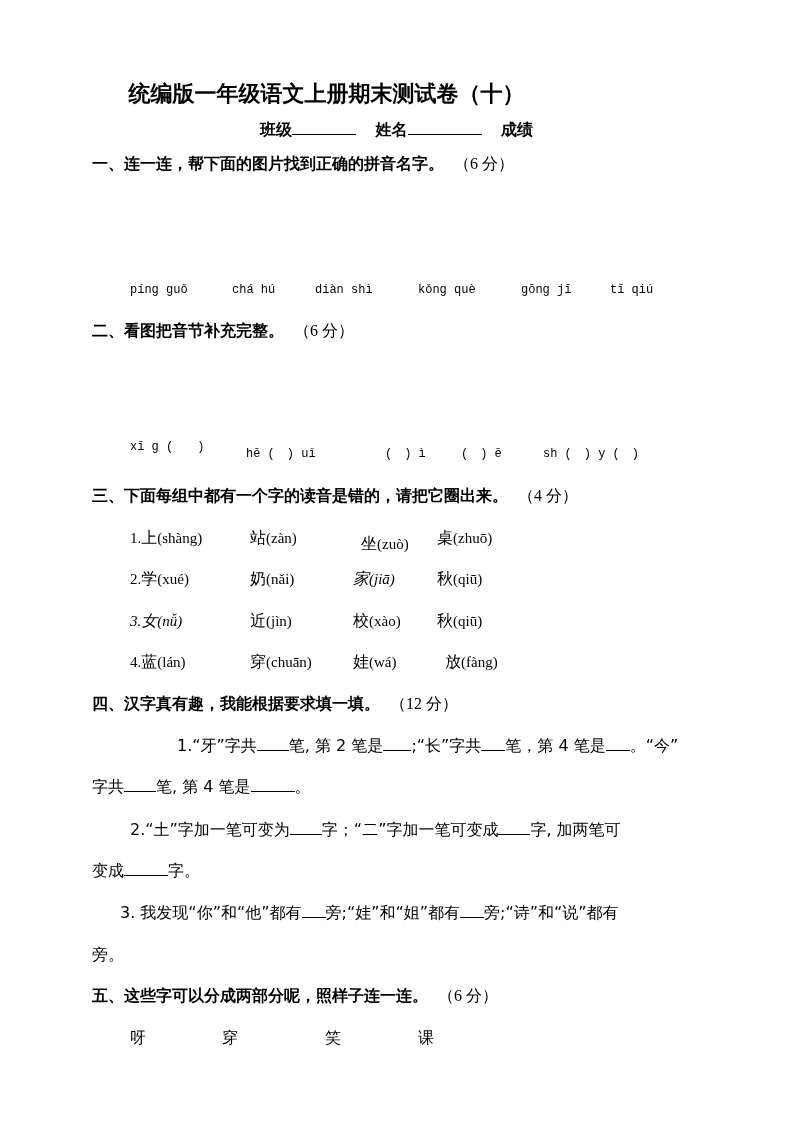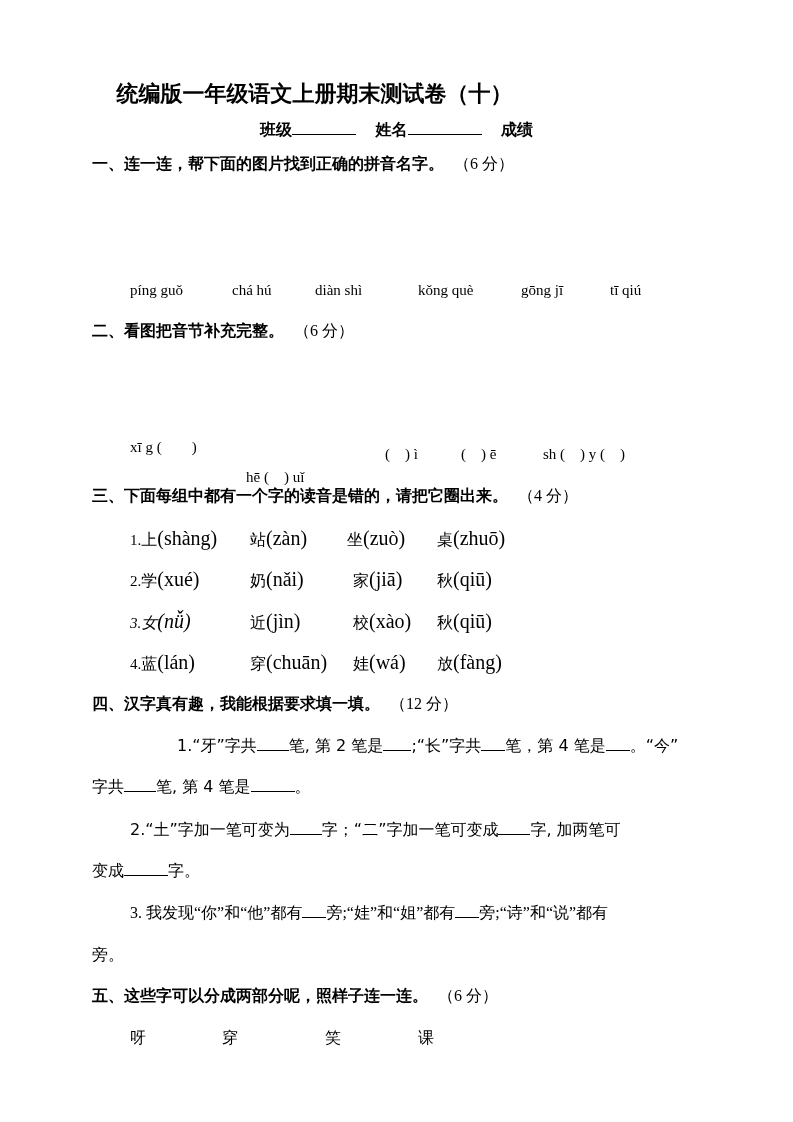--- a/index.html
+++ b/index.html
@@ -1,26 +1,26 @@
 <!DOCTYPE html>
 <html><head>
 <meta charset="utf-8">
 <style>
   html, body { margin:0; padding:0; background:#ffffff; }
   body { width:793px; height:1122px; position:relative; overflow:hidden; color:#000; }
   .abs { position:absolute; white-space:nowrap; }
-  .title { left:0; width:629px; text-align:center; top:78px; font-family:"DejaVu Sans","Liberation Sans",sans-serif; font-weight:bold; font-size:22px; line-height:32px; }
+  .title { left:0; width:629px; text-align:center; top:78px; font-family:"DejaVu Sans","Liberation Sans",sans-serif; font-weight:bold; font-size:22px; line-height:32px;padding-left:12px; }
   .info { left:0; width:793px; text-align:center; top:118px; font-family:"DejaVu Sans","Liberation Sans",sans-serif; font-weight:bold; font-size:16px; line-height:24px; }
   .info .blank { display:inline-block; border-bottom:1.5px solid #000; height:16px; vertical-align:baseline; margin-right:14px; }
   .sec { left:92px; font-family:"DejaVu Sans","Liberation Sans",sans-serif; font-weight:bold; font-size:16px; line-height:24px; }
   .sec .score { font-family:"Liberation Serif","DejaVu Serif",serif; font-weight:normal; margin-left:10px; }
-  .py { font-family:Liberation Serif, serif; font-size:15px; line-height:22px; }
+  .py { font-family:Liberation Mono, monospace; font-size:12px; line-height:22px; }
   .row { left:130px; font-size:16px; line-height:24px; font-family:"DejaVu Sans","Liberation Sans",sans-serif; }
   .row .cell { position:absolute; top:0; white-space:nowrap; }
-  .row .pin { font-family:"Liberation Serif","DejaVu Serif",serif; font-size:20px; }
+  .row .pin { font-family:"Liberation Serif","DejaVu Serif",serif; font-size:15px; }
   .row .num { font-family:"Liberation Serif","DejaVu Serif",serif; font-size:15px; }
   .para { left:92px; width:620px; font-family:"DejaVu Sans","Liberation Sans",sans-serif; font-size:16px; line-height:24px; }
   .u { display:inline-block; border-bottom:1px solid #000; height:16px; vertical-align:baseline; }
 </style>
 </head>
 <body>
 
 <div class="abs title">统编版一年级语文上册期末测试卷（十）</div>
 
 <div class="abs info">
@@ -36,76 +36,76 @@
 <div class="abs py" style="top:279px; left:232px;">chá hú</div>
 <div class="abs py" style="top:279px; left:315px;">diàn shì</div>
 <div class="abs py" style="top:279px; left:418px;">kǒng què</div>
 <div class="abs py" style="top:279px; left:521px;">gōng jī</div>
 <div class="abs py" style="top:279px; left:610px;">tī qiú</div>
 
 <div class="abs sec" style="top:319px;">
   <span>二、看图把音节补充完整。</span><span class="score">（6 分）</span>
 </div>
 <div class="abs py" style="top:436px; left:130px;">xī g (　　)</div>
-<div class="abs py" style="top:466px; left:246px;">hē (　) uǐ</div>
+<div class="abs py" style="top:443px; left:246px;">hē (　) uǐ</div>
 <div class="abs py" style="top:443px; left:385px;">(　) ì</div>
 <div class="abs py" style="top:443px; left:461px;">(　) ē</div>
 <div class="abs py" style="top:443px; left:543px;">sh (　) y (　)</div>
 
 <div class="abs sec" style="top:484px;">
   <span>三、下面每组中都有一个字的读音是错的，请把它圈出来。</span><span class="score">（4 分）</span>
 </div>
 
 <div class="abs row" style="top:526px;">
   <span class="cell" style="left:0;"><span class="num">1.</span><span>上</span><span class="pin">(shàng)</span></span>
   <span class="cell" style="left:120px;"><span>站</span><span class="pin">(zàn)</span></span>
-  <span class="cell" style="left:217px;"><span>坐</span><span class="pin">(zuò)</span></span>
+  <span class="cell" style="left:231px;margin-top:6px;"><span>坐</span><span class="pin">(zuò)</span></span>
   <span class="cell" style="left:307px;"><span>桌</span><span class="pin">(zhuō)</span></span>
 </div>
 
 <div class="abs row" style="top:567px;">
   <span class="cell" style="left:0;"><span class="num">2.</span><span>学</span><span class="pin">(xué)</span></span>
   <span class="cell" style="left:120px;"><span>奶</span><span class="pin">(nǎi)</span></span>
-  <span class="cell" style="left:223px;"><span>家</span><span class="pin">(jiā)</span></span>
+  <span class="cell" style="left:223px;font-style:italic;"><span>家</span><span class="pin">(jiā)</span></span>
   <span class="cell" style="left:307px;"><span>秋</span><span class="pin">(qiū)</span></span>
 </div>
 
 <div class="abs row" style="top:609px;">
   <span class="cell" style="left:0;font-style:italic;"><span class="num">3.</span><span>女</span><span class="pin">(nǚ)</span></span>
   <span class="cell" style="left:120px;"><span>近</span><span class="pin">(jìn)</span></span>
   <span class="cell" style="left:223px;"><span>校</span><span class="pin">(xào)</span></span>
   <span class="cell" style="left:307px;"><span>秋</span><span class="pin">(qiū)</span></span>
 </div>
 
 <div class="abs row" style="top:650px;">
   <span class="cell" style="left:0;"><span class="num">4.</span><span>蓝</span><span class="pin">(lán)</span></span>
   <span class="cell" style="left:120px;"><span>穿</span><span class="pin">(chuān)</span></span>
   <span class="cell" style="left:223px;"><span>娃</span><span class="pin">(wá)</span></span>
-  <span class="cell" style="left:307px;text-align:center;"><span>放</span><span class="pin">(fàng)</span></span>
+  <span class="cell" style="left:315px;text-align:center;"><span>放</span><span class="pin">(fàng)</span></span>
 </div>
 
 <div class="abs sec" style="top:692px;">
   <span>四、汉字真有趣，我能根据要求填一填。</span><span class="score">（12 分）</span>
 </div>
 
 <div class="abs para" style="top:734px; left:132px;margin-left:45px;">
   <span>1.“牙”字共</span><span class="u" style="width:32px;"></span><span>笔, 第 2 笔是</span><span class="u" style="width:28px;"></span><span>;“长”字共</span><span class="u" style="width:24px;"></span><span>笔，第 4 笔是</span><span class="u" style="width:24px;"></span><span>。“今”</span>
 </div>
 <div class="abs para" style="top:775px;">
   <span>字共</span><span class="u" style="width:32px;"></span><span>笔, 第 4 笔是</span><span class="u" style="width:44px;"></span><span>。</span>
 </div>
 
 <div class="abs para" style="top:818px; left:130px;">
   <span>2.“土”字加一笔可变为</span><span class="u" style="width:32px;"></span><span>字；“二”字加一笔可变成</span><span class="u" style="width:32px;"></span><span>字, 加两笔可</span>
 </div>
 <div class="abs para" style="top:859px;">
   <span>变成</span><span class="u" style="width:44px;"></span><span>字。</span>
 </div>
 
-<div class="abs para" style="top:901px; left:130px;font-family:Liberation Serif, serif;">
+<div class="abs para" style="top:901px; left:120px;">
   <span>3. 我发现“你”和“他”都有</span><span class="u" style="width:24px;"></span><span>旁;“娃”和“姐”都有</span><span class="u" style="width:24px;"></span><span>旁;“诗”和“说”都有</span>
 </div>
 <div class="abs para" style="top:943px;">
   <span>旁。</span>
 </div>
 
 <div class="abs sec" style="top:984px;">
   <span>五、这些字可以分成两部分呢，照样子连一连。</span><span class="score">（6 分）</span>
 </div>
 <div class="abs para" style="top:1026px; left:130px; width:auto;">呀</div>

